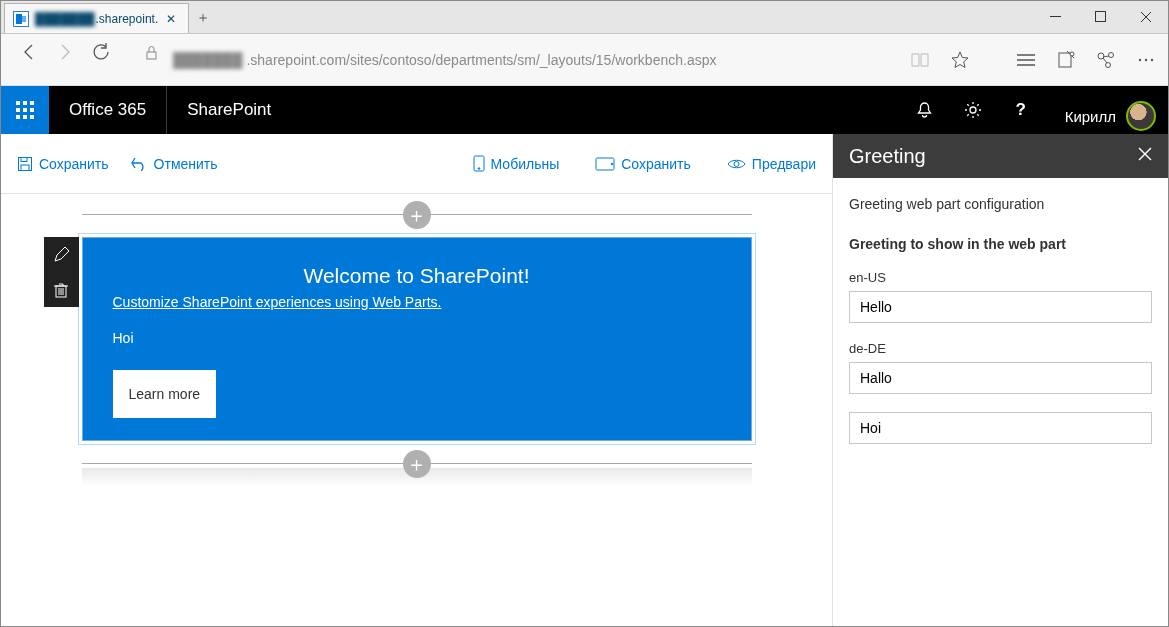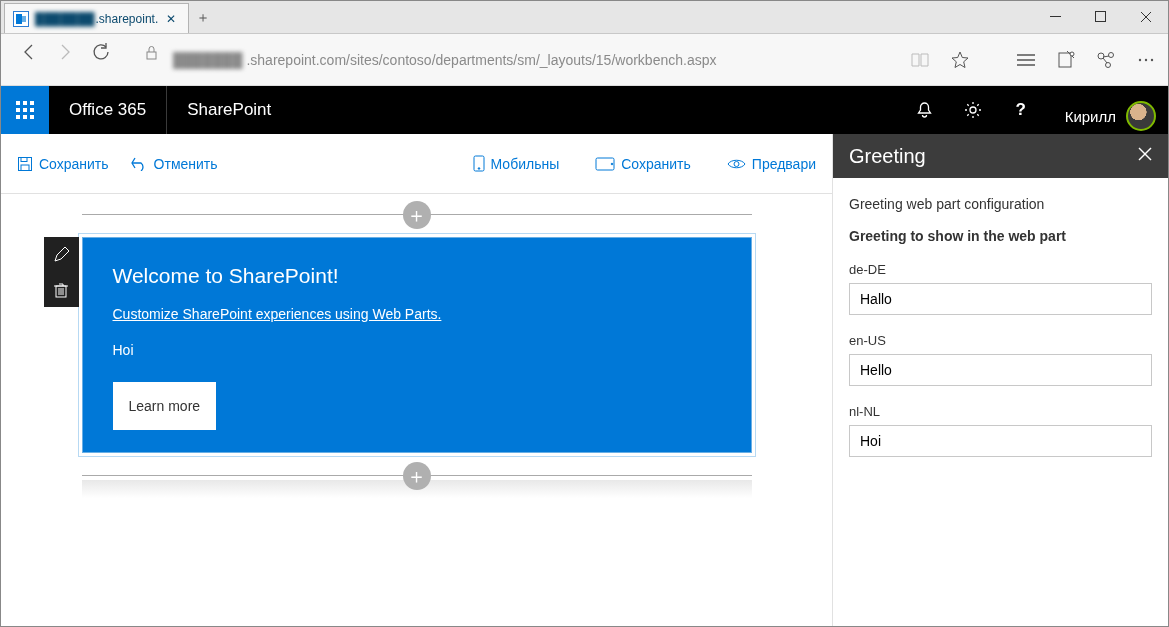--- a/index.html
+++ b/index.html
@@ -40,32 +40,32 @@
   .workspace{ display:flex; height:calc(100% - 33px - 42px - 48px);}
   .canvas{ flex:1; overflow:auto; padding:20px 0 0 0; position:relative;}
   .canvas-inner{ width:670px; margin:0 auto; position:relative;}
   .hairline{ border-top:1px solid #aaa; height:1px; position:relative;}
   .plus{ width:28px; height:28px; border-radius:50%; background:#b0b0b0; color:#fff; display:flex; align-items:center; justify-content:center; position:absolute; left:50%; transform:translate(-50%,-50%); font-size:20px; font-weight:300;}
   .wpwrap{ position:relative; margin:22px 0 22px 0;}
   .wp-controls{ position:absolute; left:-38px; top:0; width:35px; background:#212121; display:flex; flex-direction:column;}
   .wp-controls .c{ height:35px; display:flex; align-items:center; justify-content:center;}
   .wp-controls svg{ stroke:#fff;}
   .webpart{ background:#0078d7; color:#fff; padding:26px 30px 22px 30px; border:1px solid #69afe5; outline:1px solid #b7d9f3; outline-offset:3px;}
-  .webpart h2{ font-weight:300; font-size:21px; margin-bottom:18px;}
+  .webpart h2{ font-weight:300; font-size:21px; margin-bottom:6px;text-align:center;}
   .webpart p{ font-size:14px; margin-bottom:20px;text-decoration:underline;}
   .webpart .greet{ font-size:14px; margin-bottom:24px;}
   .webpart .learn{ background:#fff; color:#333; padding:16px 16px; border:none; font-size:14px;}
   .shadow{ height:18px; background:linear-gradient(#e8e8e8, #fff); margin-top:4px;}
   
   .pane{ width:336px; border-left:1px solid #e1e1e1; display:flex; flex-direction:column; position:relative;}
   .pane-toolbar-gap{ height:44px; border-bottom:1px solid #e1e1e1; display:flex; align-items:stretch;}
   .pane-header{ background:#3c3c3c; color:#fff; height:44px; width:100%; display:flex; align-items:center; padding:0 12px 0 16px; font-size:20px; font-weight:300;}
   .pane-header .closex{ margin-left:auto; font-size:16px; padding:4px;}
   .pane-body{ padding:18px 16px; overflow:auto;}
-  .pane-body .desc{ font-size:14px; margin-bottom:16px;}
+  .pane-body .desc{ font-size:14px; margin-bottom:24px;}
   .pane-body .section{ font-weight:600; font-size:14px; margin-bottom:18px;}
   .field{ margin-bottom:18px;}
   .field label{ display:block; font-size:13px; color:#333; margin-bottom:6px;}
   .field input{ width:100%; height:32px; border:1px solid #c8c8c8; padding:0 10px; font-size:14px; font-family:inherit;}
 </style>
 </head>
 <body>
 
 <div class="chrome">
   <div class="tab">
@@ -303,26 +303,25 @@
               <line x1="13" y1="1" x2="1" y2="13" stroke="#fff" stroke-width="1.4"></line>
             </svg>
         </span>
       </div>
     </div>
     <div class="pane-body">
       <div class="desc">Greeting web part configuration</div>
       <div class="section">Greeting to show in the web part</div>
 
       <div class="field">
+        <label>en-US</label>
+        <input type="text" value="Hello" style="">
+      </div>
+      <div class="field">
         <label>de-DE</label>
         <input type="text" value="Hallo" style="">
       </div>
       <div class="field">
-        <label>en-US</label>
-        <input type="text" value="Hello" style="">
-      </div>
-      <div class="field">
-        <label>nl-NL</label>
         <input type="text" value="Hoi" style="">
       </div>
     </div>
   </div>
 </div>
 
 </body></html>

